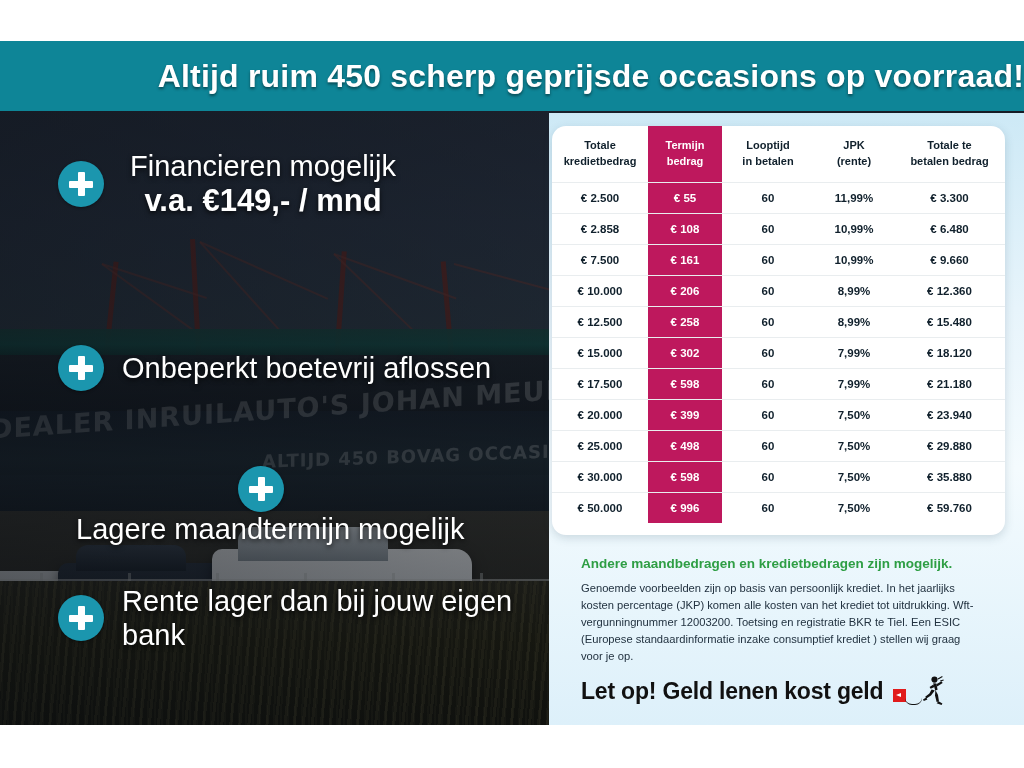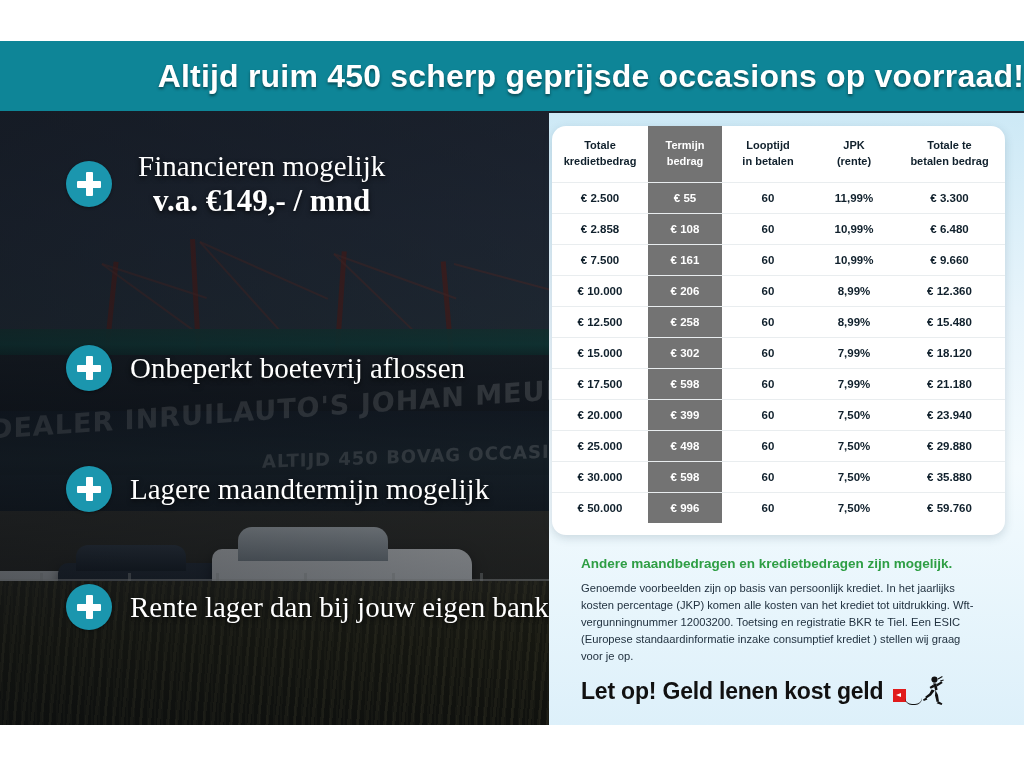--- a/index.html
+++ b/index.html
@@ -51,52 +51,52 @@
      background:linear-gradient(180deg,#3a4450 0%,#1c242d 100%);}
   .car.silver{left:-20px;top:460px;width:120px;height:62px;
      background:linear-gradient(180deg,#d8dbdd 0%,#a2a8ac 100%);}
   .plate{position:absolute;height:11px;width:42px;background:#e0b320;border-radius:2px;}
   .signtext{position:absolute;color:rgba(225,228,230,.30);font-weight:bold;white-space:nowrap;
             font-family:"DejaVu Sans",sans-serif;letter-spacing:1px;}
   .darkveil{position:absolute;left:0;top:0;width:100%;height:100%;
             background:linear-gradient(90deg,rgba(8,12,18,.62) 0%,rgba(8,12,18,.48) 55%,rgba(8,12,18,.62) 100%);}
 
   
-  .bullets{position:absolute;left:16px;top:111px;width:545px;height:481px;font-family:Liberation Serif, serif;}
+  .bullets{position:absolute;left:8px;top:111px;width:545px;height:481px;}
   .bullet{position:absolute;display:flex;align-items:center;}
   .plusicon{flex:0 0 auto;width:46px;height:46px;border-radius:50%;background:#1B96AE;
             position:relative;box-shadow:0 1px 3px rgba(0,0,0,.4);}
   .plusicon:before,.plusicon:after{content:"";position:absolute;background:#ffffff;border-radius:1px;}
   .plusicon:before{left:50%;top:11px;width:7px;height:24px;margin-left:-3.5px;}
   .plusicon:after{top:50%;left:11px;height:7px;width:24px;margin-top:-3.5px;}
   .btext{margin-left:18px;color:#ffffff;font-size:29px;line-height:1.18;
          text-shadow:0 2px 5px rgba(0,0,0,.75);}
   .btext .l2{font-weight:bold;display:block;text-align:center;font-size:31px;}
   .btext .l1{display:block;}
 
   #b1{left:50px;top:38px;}
   #b1 .btext{margin-left:26px;}
   #b2{left:50px;top:234px;}
-  #b3{left:50px;top:355px;}
+  #b3{left:50px;top:355px;flex-direction:column;}
   #b4{left:50px;top:473px;}
 
   
   .panel{position:absolute;left:549px;top:113px;width:465px;height:612px;
          background:linear-gradient(180deg,#cde9f6 0%,#e7f4fb 32%,#f4fbfe 58%,#ddf0fa 100%);padding-left:18px;}
 
   
   .card{position:absolute;left:3px;top:13px;width:453px;height:409px;background:#ffffff;
         border-radius:14px;box-shadow:0 3px 10px rgba(40,70,90,.18);overflow:hidden;}
   table.rates{border-collapse:collapse;width:100%;table-layout:fixed;}
   table.rates th{font-size:11px;font-weight:bold;color:#10202c;padding:12px 2px 12px;
                  line-height:1.45;text-align:center;vertical-align:middle;}
   table.rates td{font-size:11.5px;color:#10202c;padding:9px 2px;text-align:center;
                  border-top:1px solid #e9edef;font-weight:bold;}
   table.rates tr td:first-child,table.rates tr th:first-child{border-top-color:#e9edef;}
-  .col-term{background:#737373;color:#ffffff !important;}
+  .col-term{background:#be185d;color:#ffffff !important;}
   th.col-term{color:#ffffff !important;}
   td.col-term{border-top:1px solid #47ad5a;}
   table.rates colgroup col:nth-child(1){width:96px;}
   table.rates colgroup col:nth-child(2){width:74px;}
   table.rates colgroup col:nth-child(3){width:92px;}
   table.rates colgroup col:nth-child(4){width:80px;}
   table.rates colgroup col:nth-child(5){width:111px;}
   .greenfoot{position:absolute;left:112px;top:0;width:74px;height:409px;background:#2E9E44;z-index:-1;}
 
   

